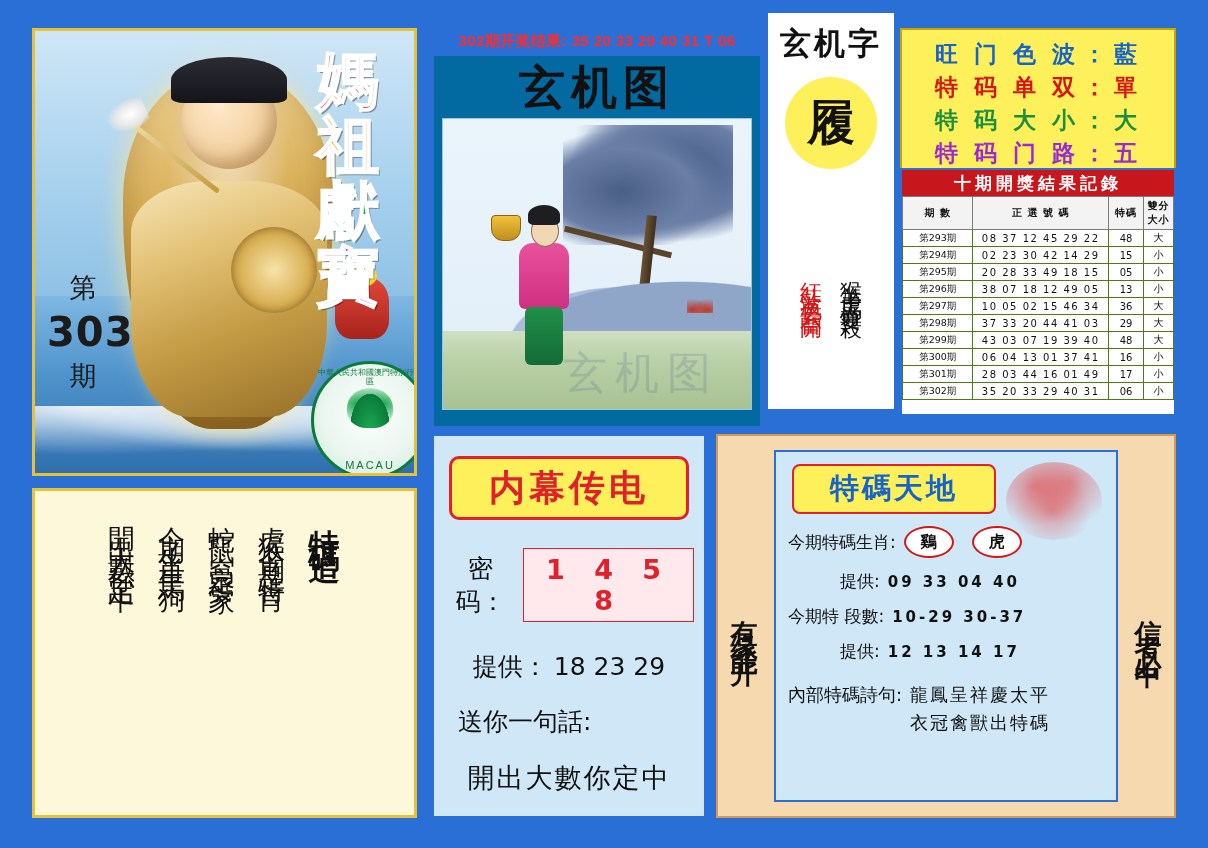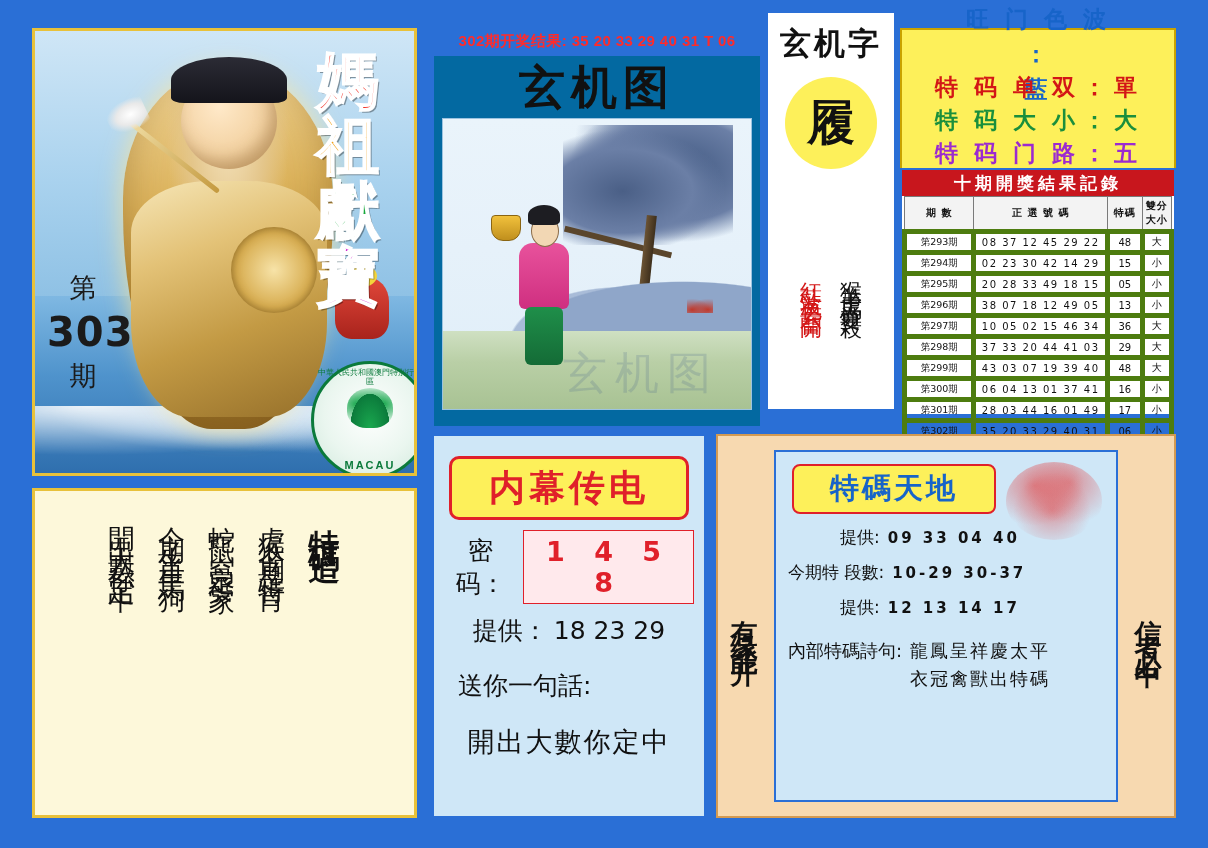--- a/index.html
+++ b/index.html
@@ -117,21 +117,21 @@
     font-family:"DejaVu Sans", sans-serif;
   }
   .macau-lotus{
     width:46px;height:40px;margin:2px 0;
     background:
       radial-gradient(ellipse at 50% 100%, #1aa84f 0%, #0b7a3b 60%, rgba(11,122,59,0) 61%),
       radial-gradient(ellipse at 22% 40%, #1aa84f 0%, rgba(26,168,79,0) 62%),
       radial-gradient(ellipse at 78% 40%, #1aa84f 0%, rgba(26,168,79,0) 62%);
     border-radius:50% 50% 42% 42%;
   }
-  .macau-emblem .name{font-size:11px;letter-spacing:2px;font-weight:700;margin-top:29px;}
+  .macau-emblem .name{font-size:11px;letter-spacing:2px;font-weight:400;margin-top:29px;}
 
   .poem-panel{
     position:absolute;left:32px;top:488px;width:385px;height:330px;
     background:#fdf8da;border:3px solid #e8c13a;box-sizing:border-box;
     display:flex;flex-direction:row-reverse;justify-content:center;align-items:flex-start;
     gap:14px;padding:14px 10px;
   }
   .vcol{
     writing-mode:vertical-rl;text-orientation:upright;
     font-family:"DejaVu Sans", serif;color:#111;
@@ -229,21 +229,21 @@
     padding:16px 10px;text-align:center;
   }
   .neimu-badge{
     margin:4px auto 0;width:234px;height:58px;
     background:#fdf05a;border:3px solid #e0202a;border-radius:10px;
     display:flex;align-items:center;justify-content:center;
     font-family:"DejaVu Sans", sans-serif;
     font-size:36px;font-weight:700;color:#e0202a;letter-spacing:4px;
   }
   .neimu-row{
-    margin-top:10px;font-size:25px;color:#111;
+    margin-top:28px;font-size:25px;color:#111;
     font-family:"DejaVu Sans", serif;
     display:flex;align-items:center;justify-content:center;gap:6px;
   }
   .code-box{
     border:1px solid #e0202a;background:#ffe9ec;color:#e0202a;
     padding:5px 8px;letter-spacing:10px;font-size:27px;font-weight:700;
   }
   .neimu-line{margin-top:22px;font-size:25px;color:#111;font-family:"DejaVu Sans", serif;}
   .neimu-line.left{text-align:left;padding-left:14px;}
   .neimu-line.big{font-size:27px;letter-spacing:2px;}
@@ -273,21 +273,21 @@
   .top-info{
     position:absolute;left:900px;top:28px;width:276px;height:148px;
     background:#fdf05a;border:2px solid #c9a300;box-sizing:border-box;
     padding:8px 10px;
   }
   .ti-row{
     display:flex;align-items:center;justify-content:center;gap:4px;
     font-family:"DejaVu Sans", serif;font-size:23px;font-weight:700;
     height:33px;letter-spacing:4px;
   }
-  .ti-r1{color:#1764c9;flex-direction:column;}
+  .ti-r1{color:#1764c9;}
   .ti-r2{color:#d31616;}
   .ti-r3{color:#1a8f3c;}
   .ti-r4{color:#9b2ad0;}
 
   .record-panel{
     position:absolute;left:900px;top:168px;width:276px;height:248px;
     background:#ffffff;border:2px solid #2a6fd6;box-sizing:border-box;
   }
   .record-title{
     height:26px;line-height:26px;text-align:center;background:#c8161d;color:#ffffff;
@@ -295,21 +295,21 @@
   }
   table.rec{
     width:100%;border-collapse:collapse;font-size:10px;color:#111;
     font-family:"DejaVu Sans", sans-serif;
   }
   table.rec th{
     border:1px solid #7a7a7a;background:#f3f3f3;font-size:10px;font-weight:700;
     padding:2px 0;letter-spacing:1px;
   }
   table.rec td{
-    border:5px solid #4d7c0f;text-align:center;padding:1px 0;font-size:10px;
+    border:1px solid #4d7c0f;text-align:center;padding:1px 0;font-size:10px;
     white-space:nowrap;
   }
   table.rec td.issue{font-size:9.5px;}
   table.rec td.nums{letter-spacing:1.5px;font-size:10px;}
 
   .temachi-panel{
     position:absolute;left:716px;top:434px;width:460px;height:384px;
     background:#f7d9b0;border:2px solid #d39a52;box-sizing:border-box;
     display:flex;align-items:stretch;
   }
@@ -547,20 +547,25 @@
   </div>
 
   <div class="temachi-panel">
     <div class="tm-side">
       <div class="vcol">有缘能开</div>
     </div>
     <div class="tm-box">
       <div class="tm-flower"></div>
       <div class="tm-badge">特碼天地</div>
 
+      <div class="tm-row">
+        <span class="lbl">今期特碼生肖:</span>
+        <span class="zodiac">鷄</span>
+        <span class="zodiac">虎</span>
+      </div>
 
       <div class="tm-row tm-ind">
         <span class="lbl">提供:</span>
         <span class="val">09  33  04  40</span>
       </div>
 
       <div class="tm-row">
         <span class="lbl">今期特 段數:</span>
         <span class="val">10-29  30-37</span>
       </div>

